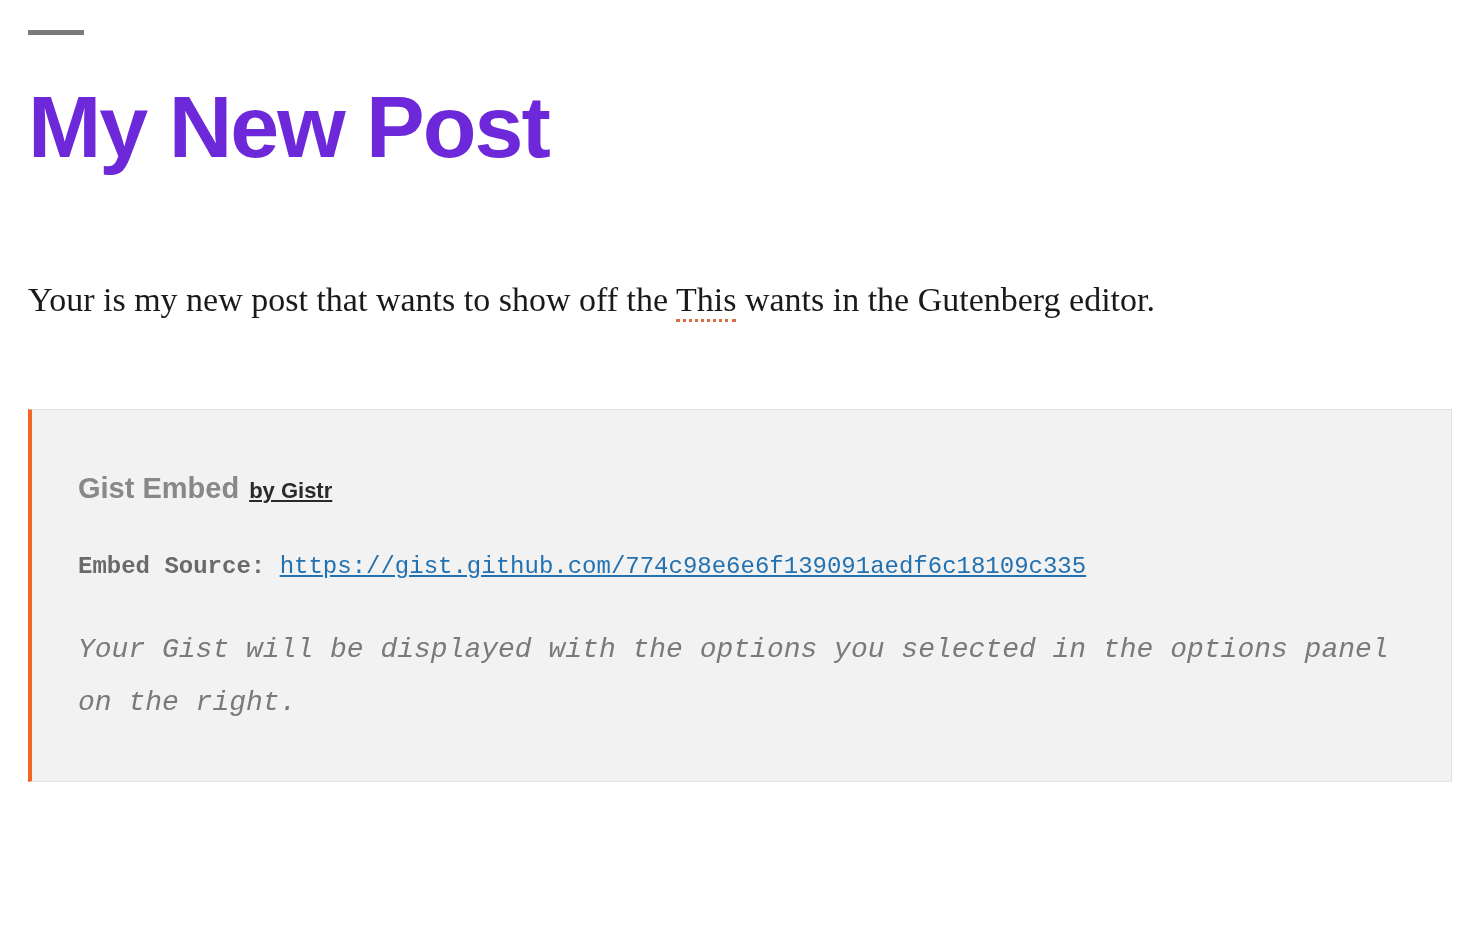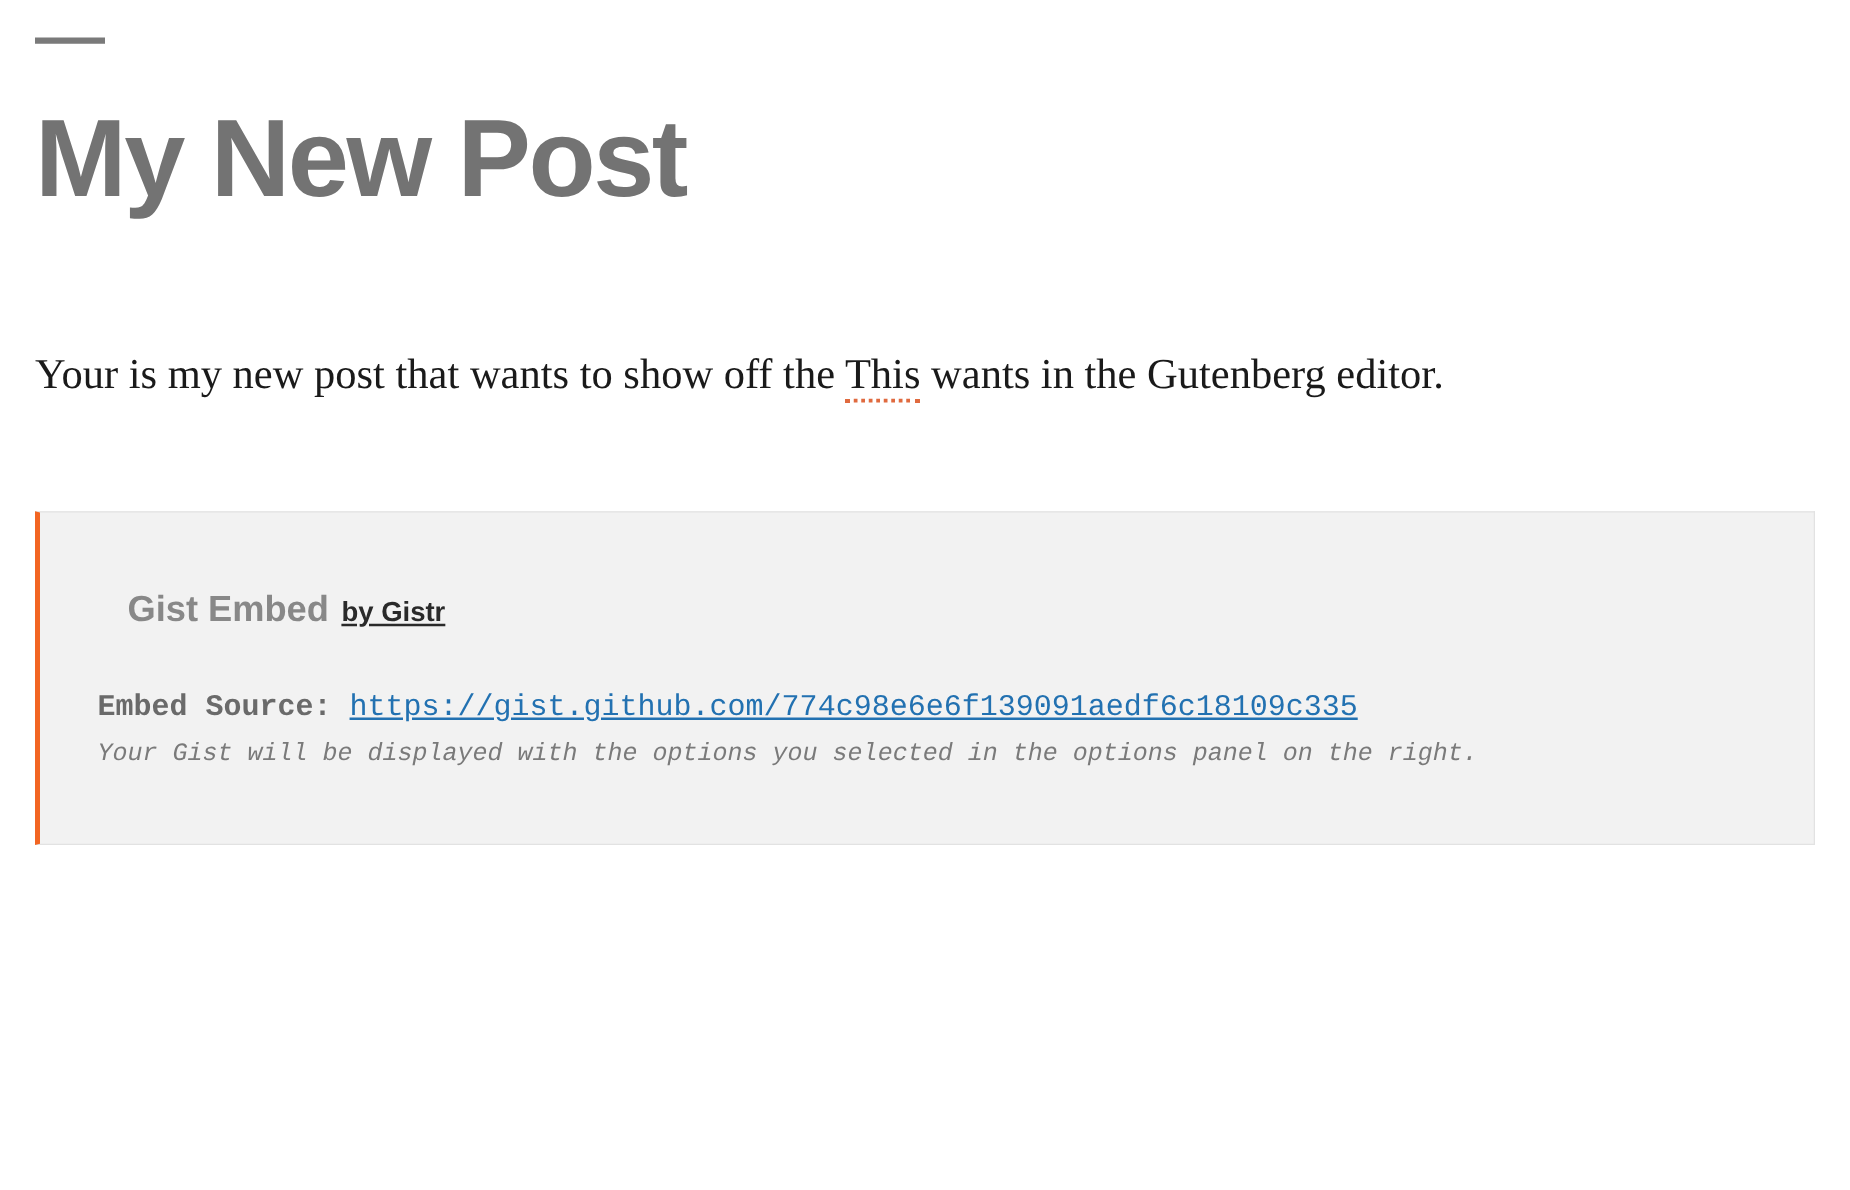--- a/index.html
+++ b/index.html
@@ -17,21 +17,21 @@
     .divider-top {
       width: 56px;
       height: 5px;
       background: #7a7a7a;
       margin-bottom: 48px;
     }
     
     .post-title {
       font-size: 88px;
       font-weight: 800;
-      color: #737373;
+      color: #6d28d9;
       letter-spacing: -2px;
       line-height: 1;
       margin-bottom: 100px;
       font-family: -apple-system, BlinkMacSystemFont, "Segoe UI", Helvetica, Arial, sans-serif;
     }
     
     .post-body {
       font-family: Georgia, "Times New Roman", serif;
       font-size: 34px;
       color: #1a1a1a;
@@ -46,21 +46,20 @@
     
     .embed-block {
       background: #f2f2f2;
       border: 1px solid #e2e2e2;
       border-left: 4px solid #f26522;
       padding: 62px 46px 52px 46px;
     }
     
     .embed-header {
       margin-bottom: 44px;
-      margin-left: 24px;
     }
     
     .embed-title {
       font-family: -apple-system, BlinkMacSystemFont, "Segoe UI", Helvetica, Arial, sans-serif;
       font-size: 29px;
       font-weight: 700;
       color: #888888;
     }
     
     .embed-byline {
@@ -68,37 +67,38 @@
       font-size: 22px;
       font-weight: 700;
       color: #2a2a2a;
       text-decoration: underline;
       margin-left: 6px;
     }
     
     .embed-source-row {
       font-family: "Courier New", Courier, monospace;
       font-size: 24px;
+      margin-bottom: 38px;
       line-height: 1.5;
     }
     
     .embed-source-label {
       font-weight: 700;
       color: #6a6a6a;
     }
     
     .embed-source-url {
       color: #2271b1;
       text-decoration: underline;
       word-break: break-all;
     }
     
     .embed-note {
       font-family: "Courier New", Courier, monospace;
-      font-size: 20px;
+      font-size: 28px;
       font-style: italic;
       color: #7a7a7a;
       line-height: 1.9;
     }
   </style>
 </head>
 <body>
 
 <div class="divider-top"></div>
 

